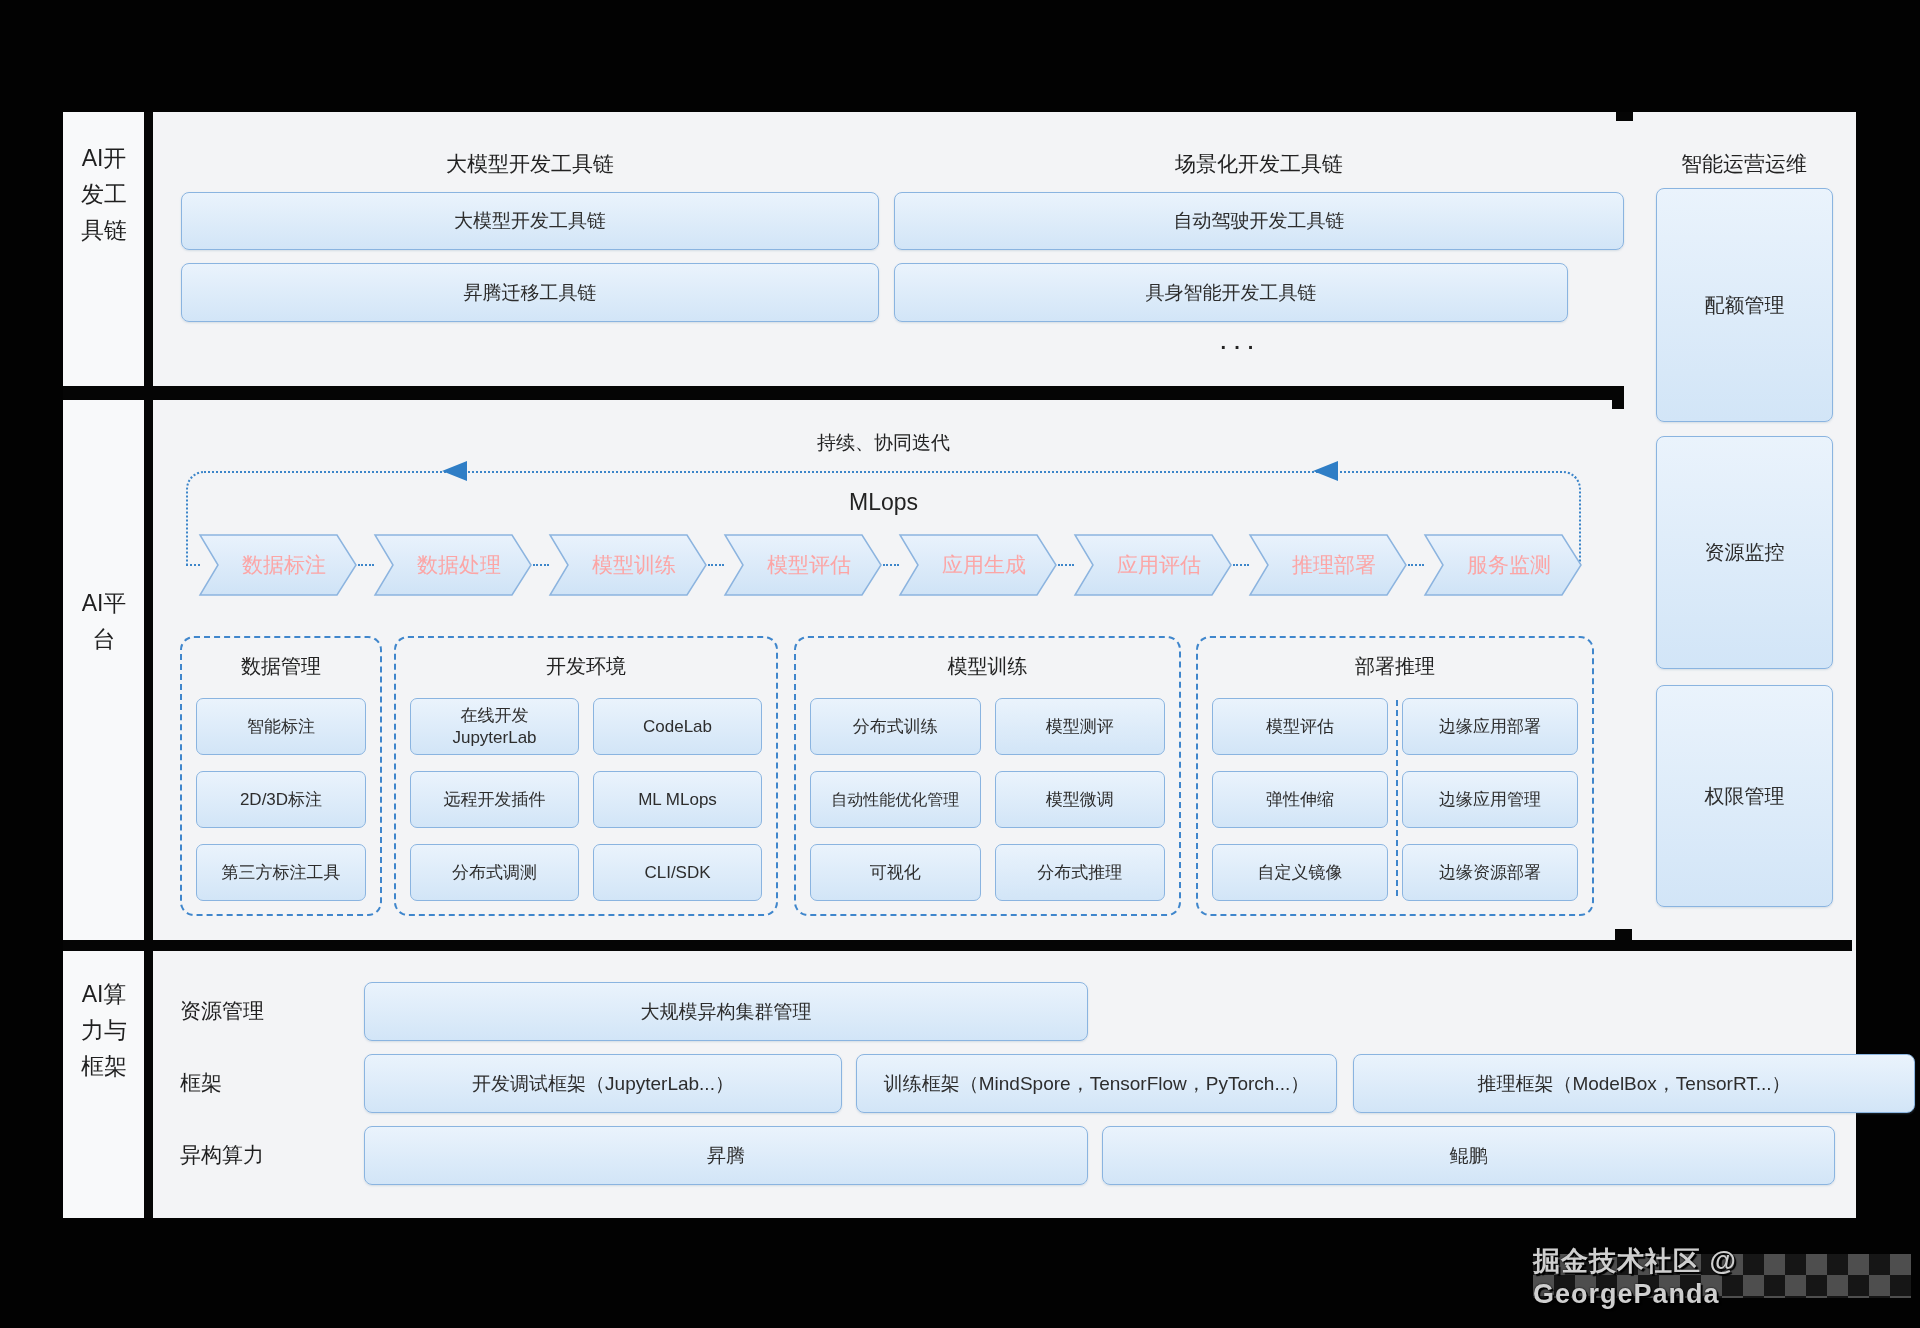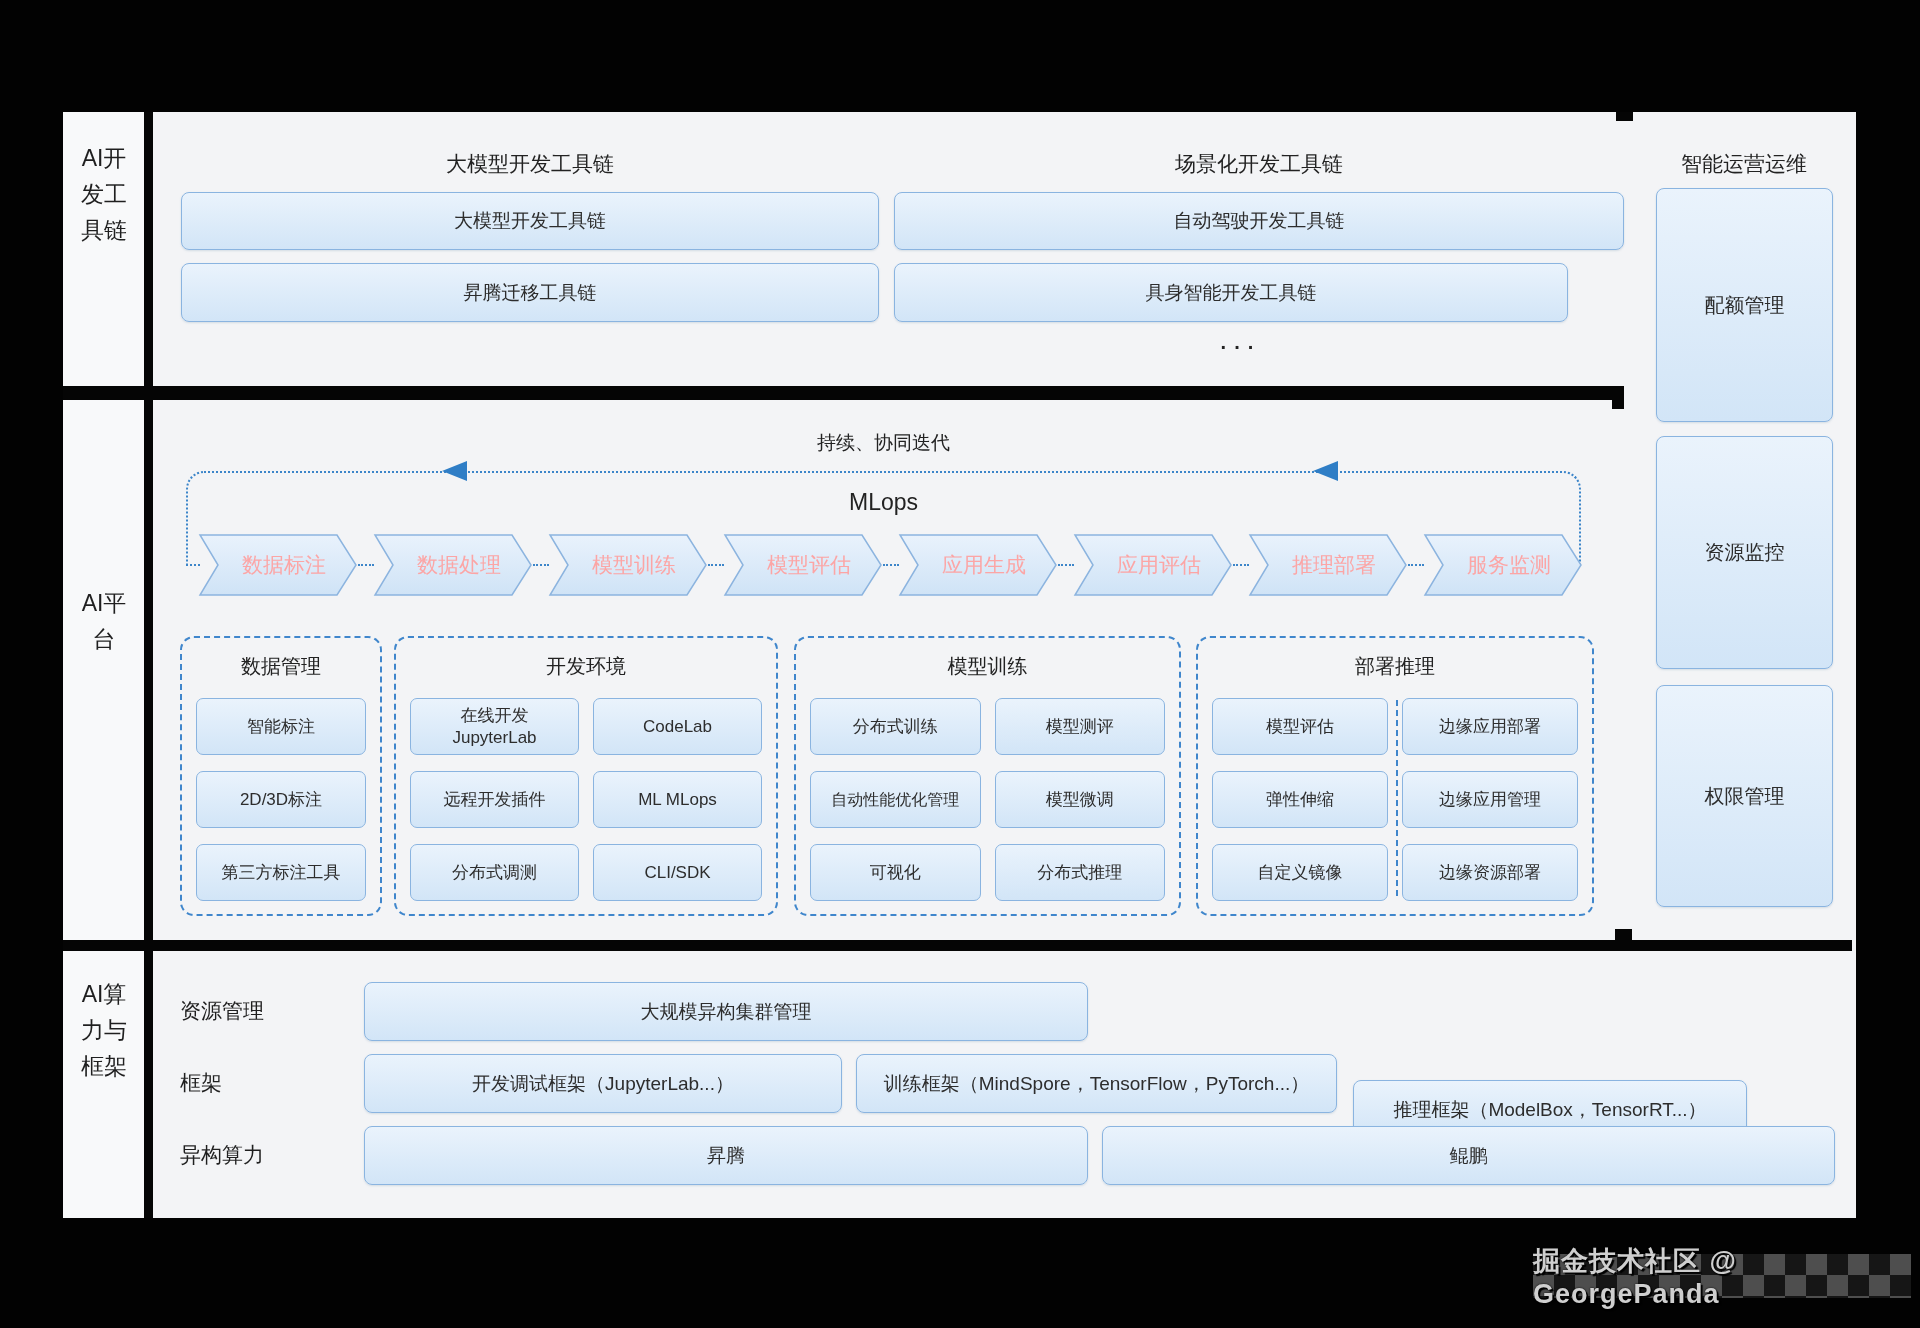--- a/index.html
+++ b/index.html
@@ -206,20 +206,20 @@
   </div>
 
   <div class="abs rowlabel" style="top:997px">资源管理</div>
   <div class="abs rowlabel" style="top:1069px">框架</div>
   <div class="abs rowlabel" style="top:1141px">异构算力</div>
 
   <div class="abs bbox" style="left:364px;top:982px;width:724px;height:59px">大规模异构集群管理</div>
 
   <div class="abs bbox" style="left:364px;top:1054px;width:478px;height:59px">开发调试框架（JupyterLab...）</div>
   <div class="abs bbox" style="left:856px;top:1054px;width:481px;height:59px">训练框架（MindSpore，TensorFlow，PyTorch...）</div>
-  <div class="abs bbox" style="left:1353px;top:1080px;width:394px;height:59px">推理框架（ModelBox，TensorRT...）</div>
+  <div class="abs bbox" style="left:1353px;top:1054px;width:562px;height:59px">推理框架（ModelBox，TensorRT...）</div>
 
   <div class="abs bbox" style="left:364px;top:1126px;width:724px;height:59px">昇腾</div>
   <div class="abs bbox" style="left:1102px;top:1126px;width:733px;height:59px">鲲鹏</div>
 
   <div class="abs" id="wm">掘金技术社区 @ GeorgePanda</div>
 
 </div>
 
 </body></html>

